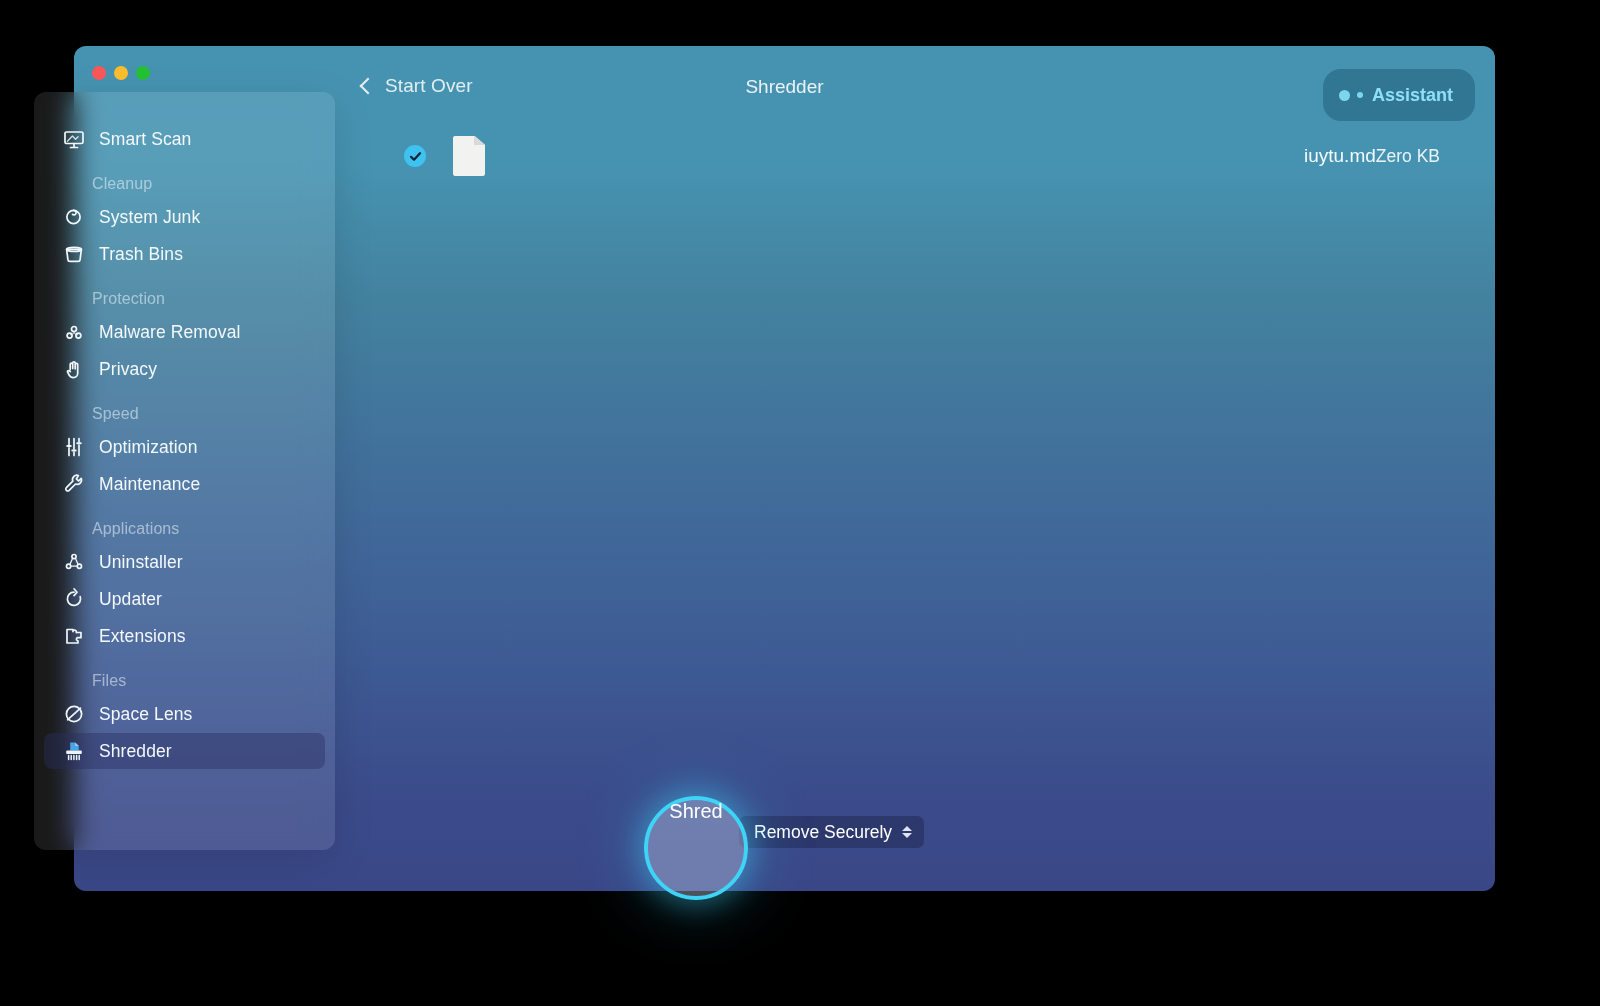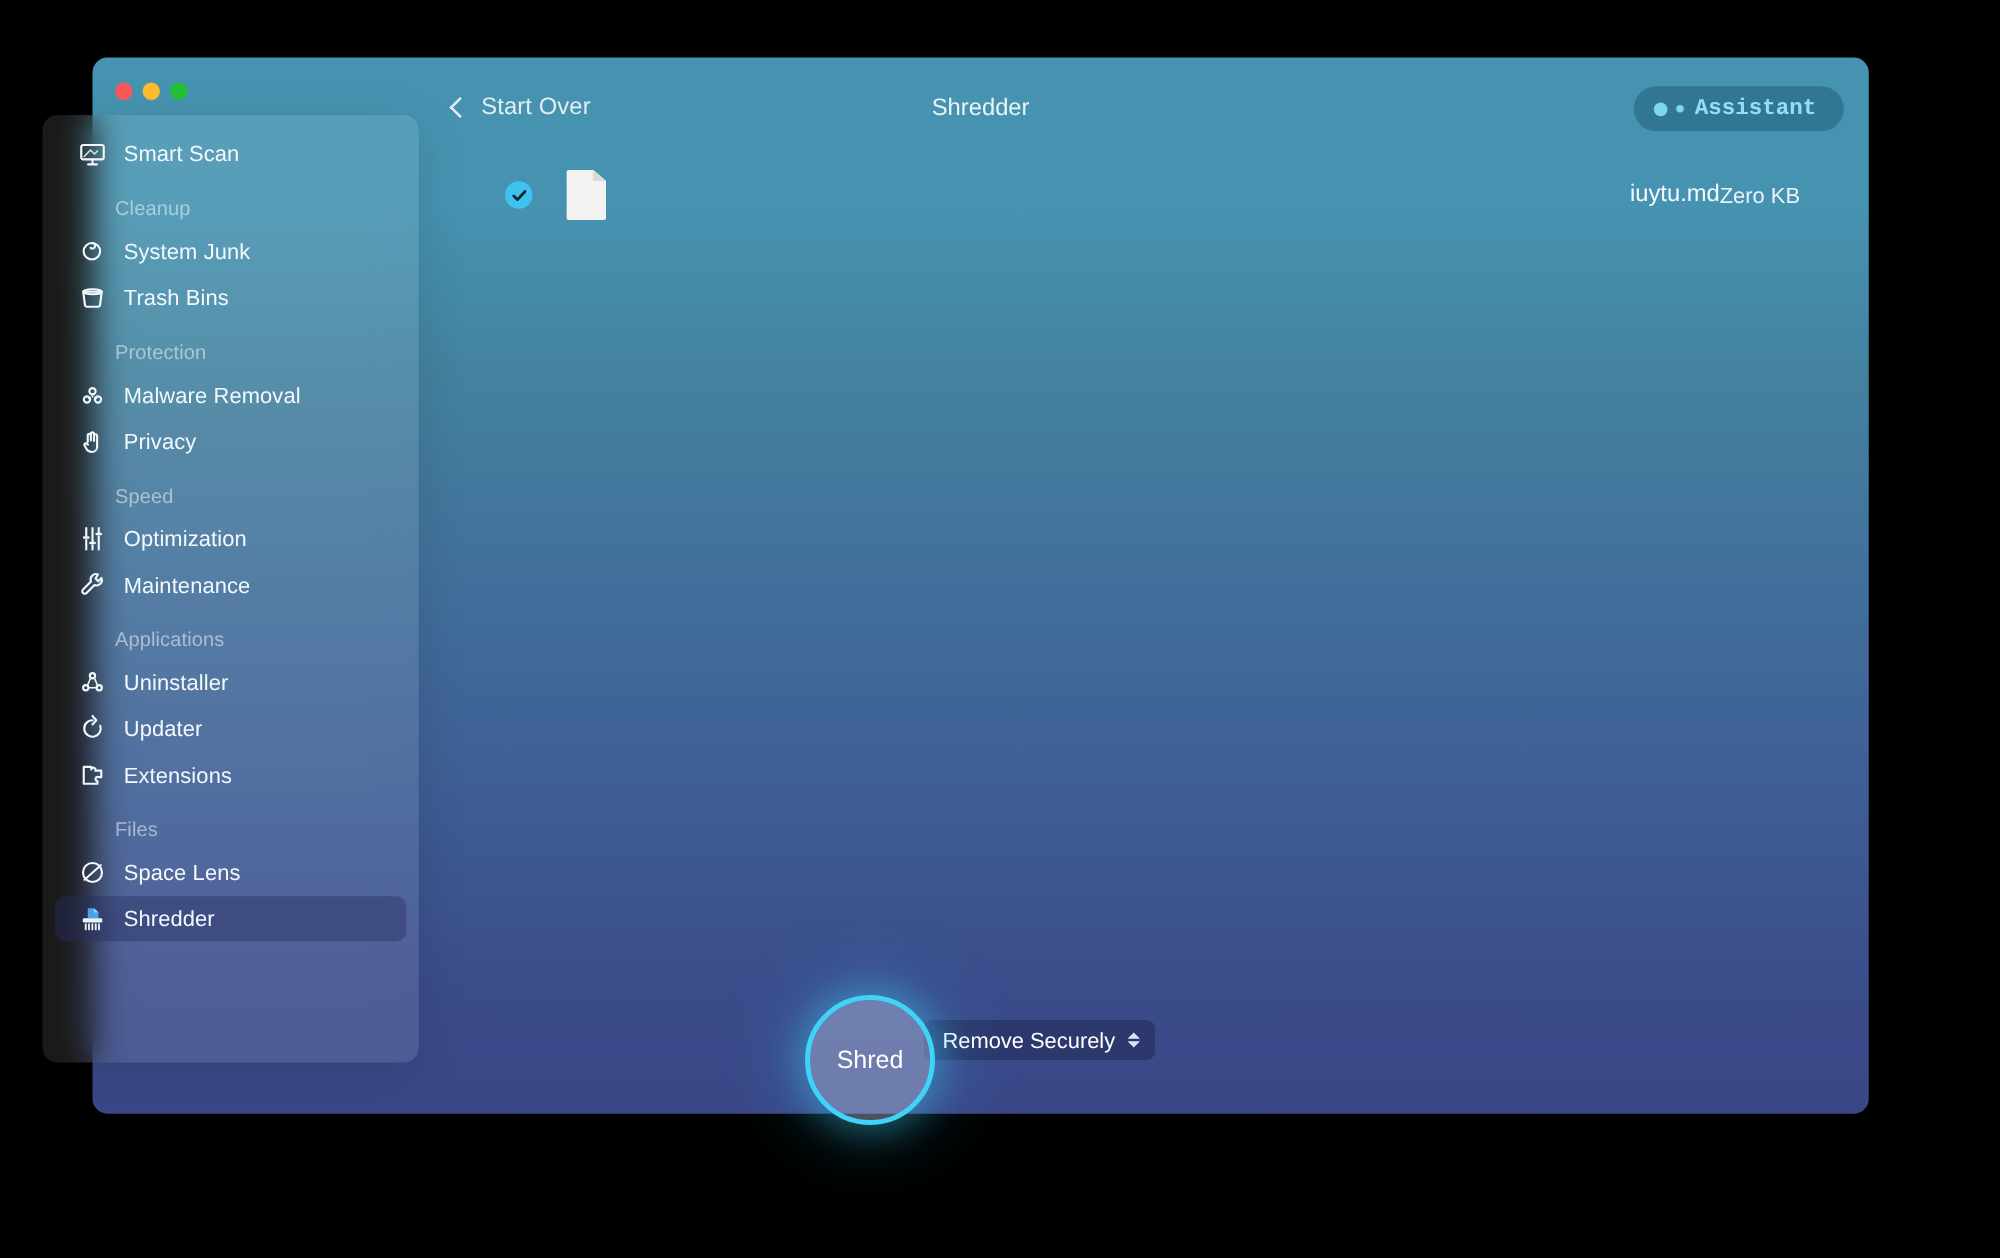--- a/index.html
+++ b/index.html
@@ -61,41 +61,40 @@
     border-bottom: 2.2px solid #e3eef3;
     transform: rotate(45deg);
     margin-top: 0px;
   }
   #page-title {
     position: absolute; left: 0; top: 30px; width: 100%;
     text-align: center; color: #eaf3f7; font-size: 19px;
   }
   #assistant-button {
     position: absolute; right: 20px; top: 23px;
-    height: 36px; padding: 0 22px 0 16px;
+    height: 52px; padding: 0 22px 0 16px;
     display: flex; align-items: center; gap: 9px;
     background: rgba(25,85,110,.45);
     border-radius: 18px;
     color: #8fe0f6; font-size: 18px; font-weight: bold;
     cursor: pointer;
-    font-family: Liberation Mono, monospace;
   }
   .dot-lg { width: 11px; height: 11px; border-radius: 50%; background: #7cd6f2; }
   .dot-sm { width: 6px; height: 6px; border-radius: 50%; background: #7cd6f2; margin-left: -2px; }
 
   
   #sidebar {
     position: absolute;
     left: -40px; top: 46px;
     width: 301px; height: 758px;
     background: rgba(255,255,255,.10);
     border-radius: 12px;
     backdrop-filter: blur(14px);
     box-shadow: 0 10px 40px rgba(0,0,0,.12);
-    padding-top: 12px;
+    padding-top: 28px;
     z-index: 25;
   }
   .nav-group-label {
     color: rgba(233,243,248,.56);
     font-size: 16px;
     padding: 0 0 0 58px;
     margin: 18px 0 6px;
     letter-spacing: .1px;
   }
   .nav-item {
@@ -182,21 +181,21 @@
   .tri.up   { border-bottom: 5.5px solid #dfe4f3; }
   .tri.down { border-top: 5.5px solid #dfe4f3; }
 
   #shred-button {
     position: absolute;
     left: 570px; bottom: -9px;
     width: 104px; height: 104px;
     border-radius: 50%;
     background: rgba(190,205,230,.40);
     border: 4px solid #3fd3f8;
-    display: flex; align-items: center; justify-content: center;
+    display: flex; align-items: flex-start; justify-content: center;
     color: #ffffff; font-size: 20px;
     cursor: pointer;
     box-shadow: 0 0 26px 6px rgba(63,211,248,.35),
                 0 0 60px 14px rgba(63,211,248,.18);
     z-index: 40;
   }
 </style>
 </head>
 <body>
 

